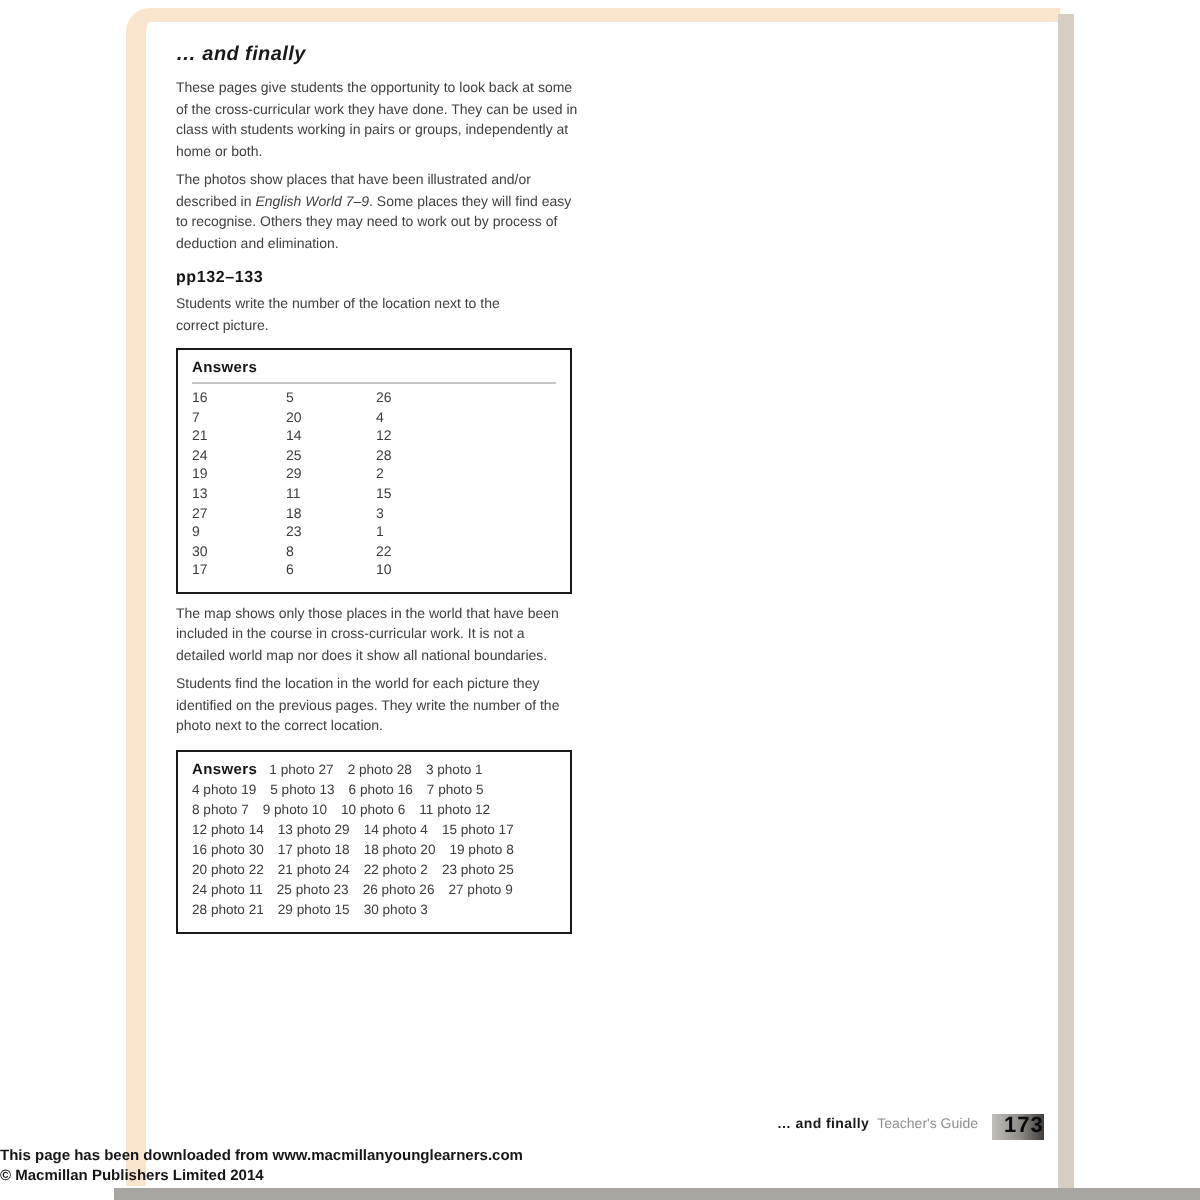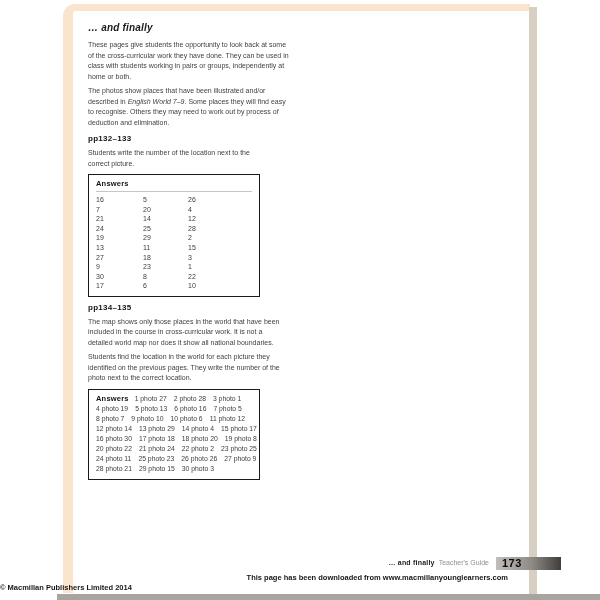--- a/index.html
+++ b/index.html
@@ -32,21 +32,21 @@
   p.body{
     margin:0 0 4px 0;font-size:7px;line-height:10.5px;color:#3f3f3f;
     white-space:pre-line;
   }
   .italic{font-style:italic;}
   h3.subhead{
     margin:6px 0 5px 0;font-size:8px;font-weight:bold;color:#141414;letter-spacing:.3px;
   }
   
   .answers-box{
-    box-sizing:border-box;width:172px;border:1.5px solid #1a1a1a;background:#fff;
+    box-sizing:border-box;width:198px;border:1.5px solid #1a1a1a;background:#fff;
     padding:4px 7px 5px 7px;margin:5px 0 6px 0;
   }
   .answers-head{
     font-size:7.5px;font-weight:bold;color:#141414;letter-spacing:.2px;
     border-bottom:1px solid #c6c6c6;padding-bottom:3px;margin-bottom:3px;
   }
   .grid3{display:grid;grid-template-columns:47px 45px auto;font-size:7px;line-height:9.6px;color:#3c3c3c;}
   .grid3 span{display:block;}
   .ans-lines{font-size:6.8px;line-height:10px;color:#3c3c3c;}
   .ans-line{white-space:nowrap;}
@@ -54,27 +54,27 @@
   .answers-head-inline{font-size:7.5px;font-weight:bold;color:#141414;margin-right:6px;letter-spacing:.2px;}
 
   
   .footer-meta{
     position:absolute;top:559px;left:289px;width:200px;text-align:right;
     font-size:7px;color:#1a1a1a;white-space:nowrap;
   }
   .run-title{font-weight:bold;letter-spacing:.2px;}
   .guide{color:#8f8f8f;margin-left:4px;}
   .page-badge{
-    position:absolute;top:557px;left:496px;width:65px;height:13px;line-height:13px;
+    position:absolute;top:557px;left:496px;width:26px;height:13px;line-height:13px;
     background:linear-gradient(90deg,#c2bebb 0%,#8e8a86 55%,#403d3a 100%);
     font-size:11px;font-weight:bold;color:#0a0a0a;padding-left:6px;box-sizing:border-box;
     letter-spacing:.5px;
   }
   .download-line{
-    position:absolute;top:573px;left:0;width:508px;text-align:right;
+    position:absolute;top:573px;left:0;width:600px;text-align:left;
     font-size:7.5px;font-weight:bold;color:#161616;
   }
   .copyright-line{
     position:absolute;top:583px;left:0;width:600px;text-align:left;
     font-size:7.5px;font-weight:bold;color:#161616;
   }
 </style>
 </head>
 <body>
 
@@ -129,21 +129,20 @@
         <span>1</span>
       <span>30</span>
         <span>8</span>
         <span>22</span>
       <span>17</span>
         <span>6</span>
         <span>10</span>
     </div>
   </div>
 
-  <h3 class="subhead">pp134–135</h3>
   <p class="body">The map shows only those places in the world that have been
 included in the course in cross-curricular work. It is not a
 detailed world map nor does it show all national boundaries.</p>
   <p class="body">Students find the location in the world for each picture they
 identified on the previous pages. They write the number of the
 photo next to the correct location.</p>
 
   <div class="answers-box">
     <div class="ans-lines">
       <div class="ans-line"><span class="answers-head-inline">Answers</span><span class="entry">1 photo 27</span><span class="entry">2 photo 28</span><span class="entry">3 photo 1</span></div>

